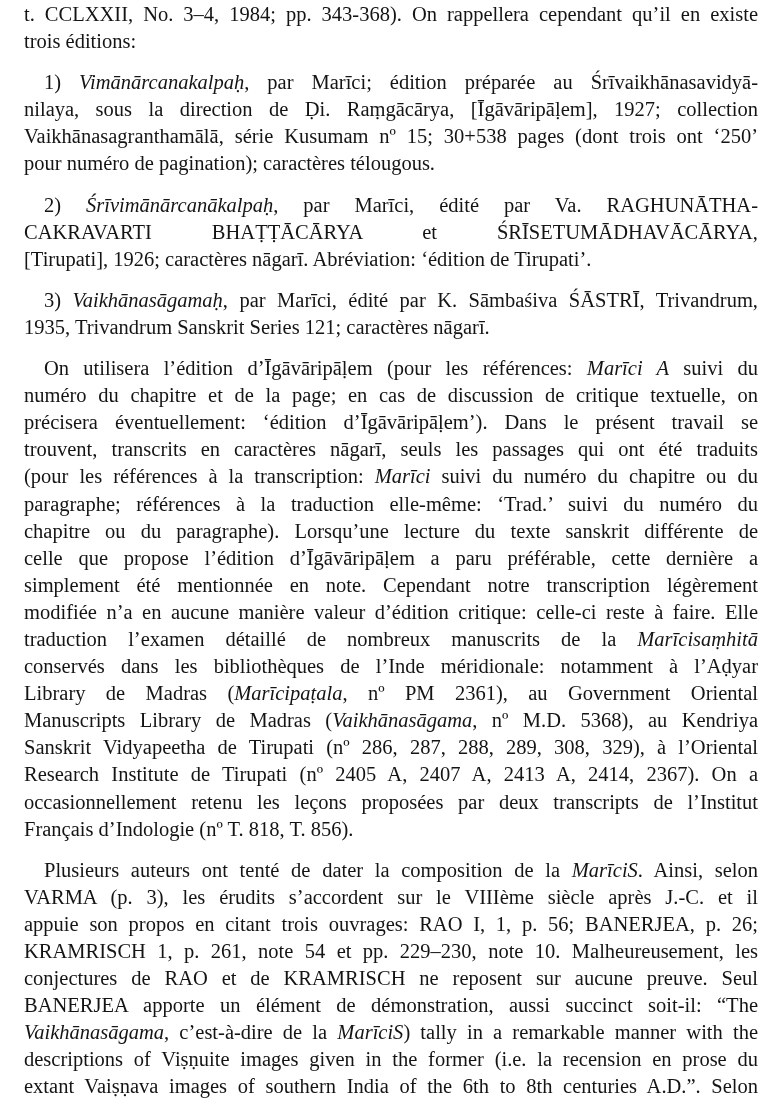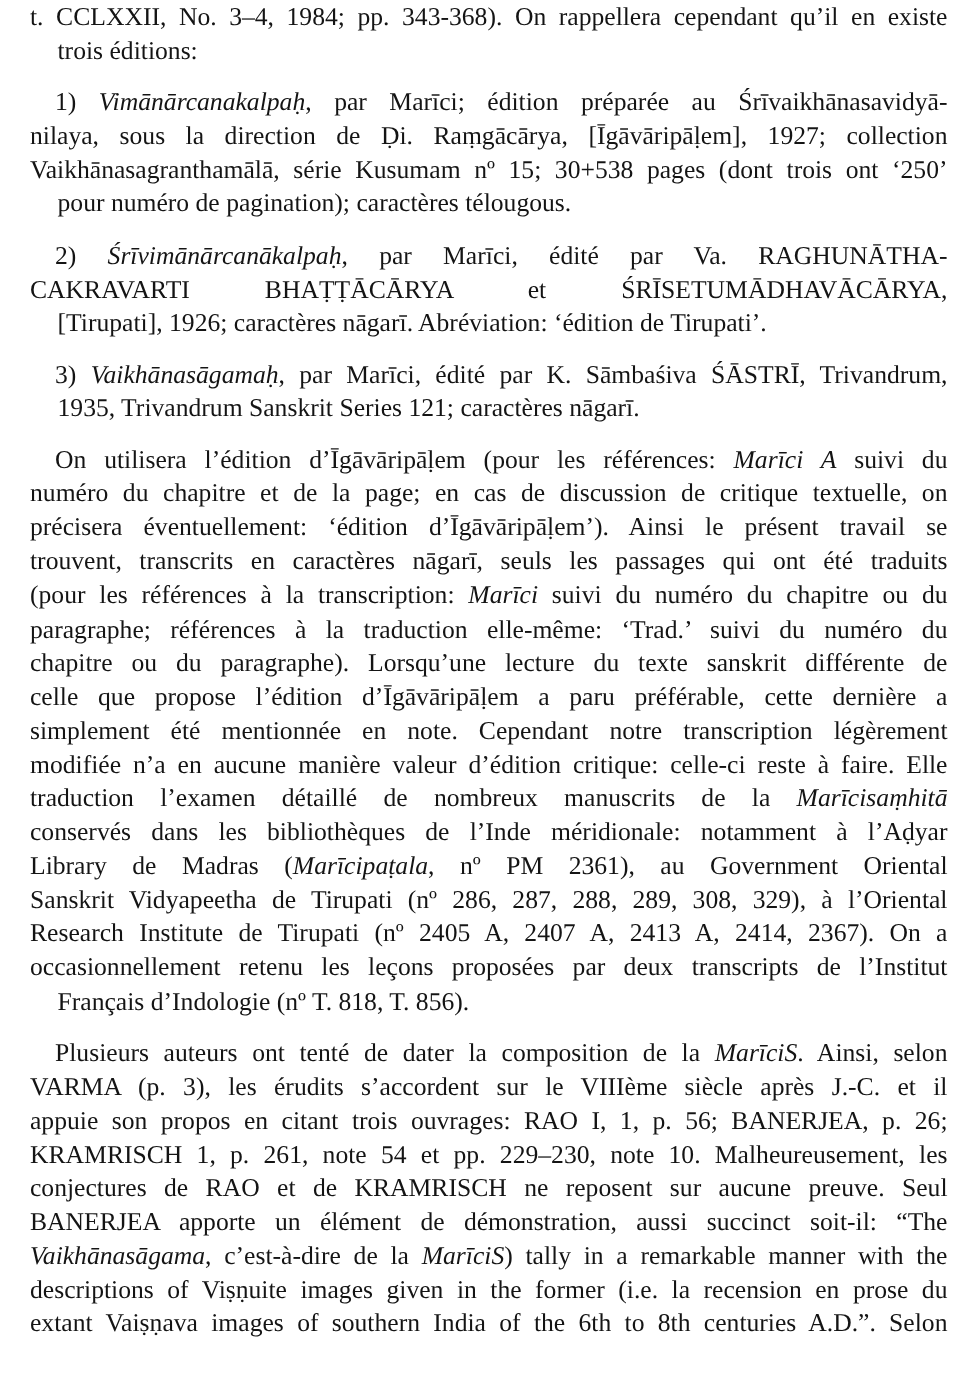--- a/index.html
+++ b/index.html
@@ -7,21 +7,21 @@
   .page {
     position: absolute; left: 24px; top: 1px; width: 734px;
     font-family: "Liberation Serif", "DejaVu Serif", serif;
     font-size: 20.5px; color: #141414;
   }
   .line {
     height: 27.1px; line-height: 27.1px;
     white-space: nowrap; text-align: justify; text-align-last: justify;
     overflow: visible;
   }
-  .line.last { text-align-last: left; margin-left: 22px; }
+  .line.last { text-align-last: left; }
   .line.indent { padding-left: 20px; margin-top: 14px; }
   i { font-style: italic; }
 </style>
 </head>
 <body>
 
 <div class="page" id="page">
     <div class="paragraph">
       <div class="line">t. CCLXXII, No. 3–4, 1984; pp. 343-368). On rappellera cependant qu’il en existe</div>
       <div class="line last">trois éditions:</div>
@@ -37,31 +37,32 @@
       <div class="line">CAKRAVARTI BHAṬṬĀCĀRYA et ŚRĪSETUMĀDHAVĀCĀRYA,</div>
       <div class="line last">[Tirupati], 1926; caractères nāgarī. Abréviation: ‘édition de Tirupati’.</div>
     </div>
     <div class="paragraph">
       <div class="line indent"><span>3) </span><i>Vaikhānasāgamaḥ</i><span>, par Marīci, édité par K. Sāmbaśiva ŚĀSTRĪ, Trivandrum,</span></div>
       <div class="line last">1935, Trivandrum Sanskrit Series 121; caractères nāgarī.</div>
     </div>
     <div class="paragraph">
       <div class="line indent"><span>On utilisera l’édition d’Īgāvāripāḷem (pour les références: </span><i>Marīci A</i><span> suivi du</span></div>
       <div class="line">numéro du chapitre et de la page; en cas de discussion de critique textuelle, on</div>
-      <div class="line">précisera éventuellement: ‘édition d’Īgāvāripāḷem’). Ainsi le présent travail se</div>
+      <div class="line">précisera éventuellement: ‘édition d’Īgāvāripāḷem’). Dans le présent travail se</div>
       <div class="line">trouvent, transcrits en caractères nāgarī, seuls les passages qui ont été traduits</div>
       <div class="line"><span>(pour les références à la transcription: </span><i>Marīci</i><span> suivi du numéro du chapitre ou du</span></div>
       <div class="line">paragraphe; références à la traduction elle-même: ‘Trad.’ suivi du numéro du</div>
       <div class="line">chapitre ou du paragraphe). Lorsqu’une lecture du texte sanskrit différente de</div>
       <div class="line">celle que propose l’édition d’Īgāvāripāḷem a paru préférable, cette dernière a</div>
       <div class="line">simplement été mentionnée en note. Cependant notre transcription légèrement</div>
       <div class="line">modifiée n’a en aucune manière valeur d’édition critique: celle-ci reste à faire. Elle</div>
       <div class="line"><span>traduction l’examen détaillé de nombreux manuscrits de la </span><i>Marīcisaṃhitā</i></div>
       <div class="line">conservés dans les bibliothèques de l’Inde méridionale: notamment à l’Aḍyar</div>
       <div class="line"><span>Library de Madras (</span><i>Marīcipaṭala</i><span>, nº PM 2361), au Government Oriental</span></div>
+      <div class="line"><span>Manuscripts Library de Madras (</span><i>Vaikhānasāgama</i><span>, nº M.D. 5368), au Kendriya</span></div>
       <div class="line">Sanskrit Vidyapeetha de Tirupati (nº 286, 287, 288, 289, 308, 329), à l’Oriental</div>
       <div class="line">Research Institute de Tirupati (nº 2405 A, 2407 A, 2413 A, 2414, 2367). On a</div>
       <div class="line">occasionnellement retenu les leçons proposées par deux transcripts de l’Institut</div>
       <div class="line last">Français d’Indologie (nº T. 818, T. 856).</div>
     </div>
     <div class="paragraph">
       <div class="line indent"><span>Plusieurs auteurs ont tenté de dater la composition de la </span><i>MarīciS</i><span>. Ainsi, selon</span></div>
       <div class="line">VARMA (p. 3), les érudits s’accordent sur le VIIIème siècle après J.-C. et il</div>
       <div class="line">appuie son propos en citant trois ouvrages: RAO I, 1, p. 56; BANERJEA, p. 26;</div>
       <div class="line">KRAMRISCH 1, p. 261, note 54 et pp. 229–230, note 10. Malheureusement, les</div>

